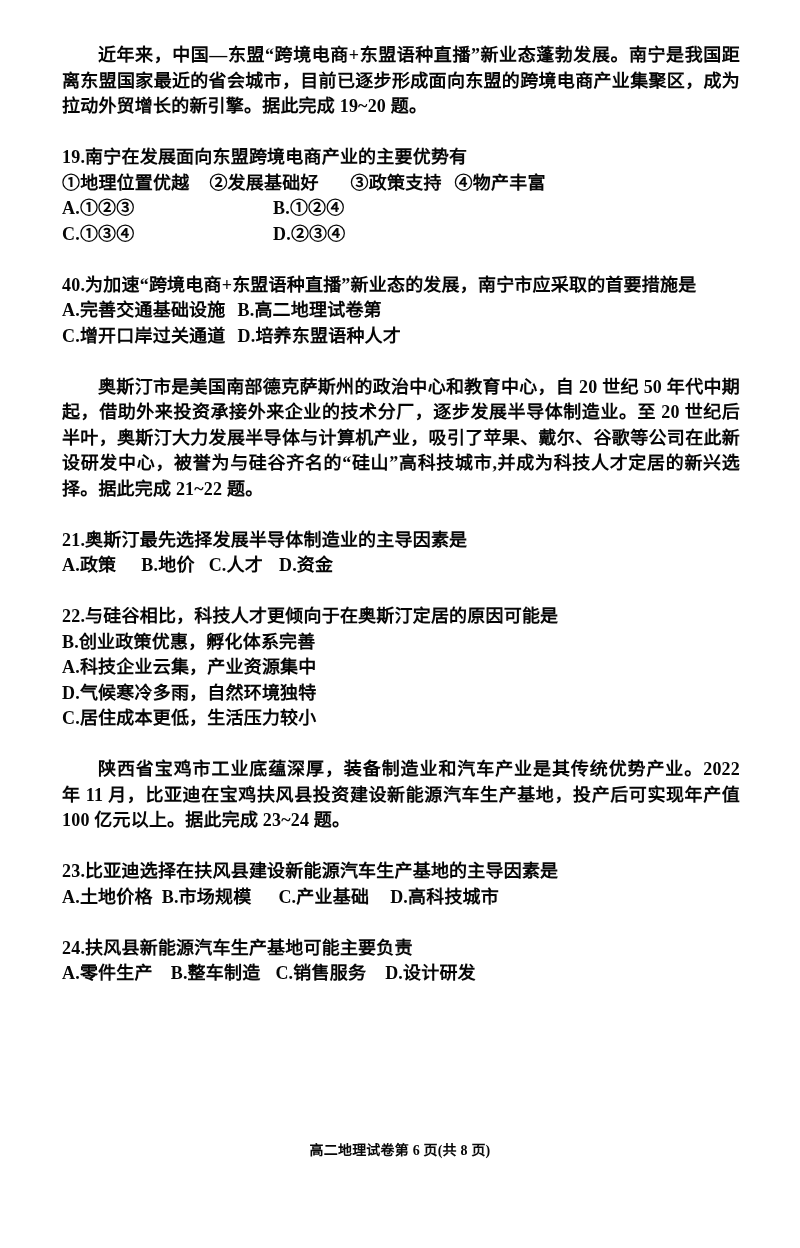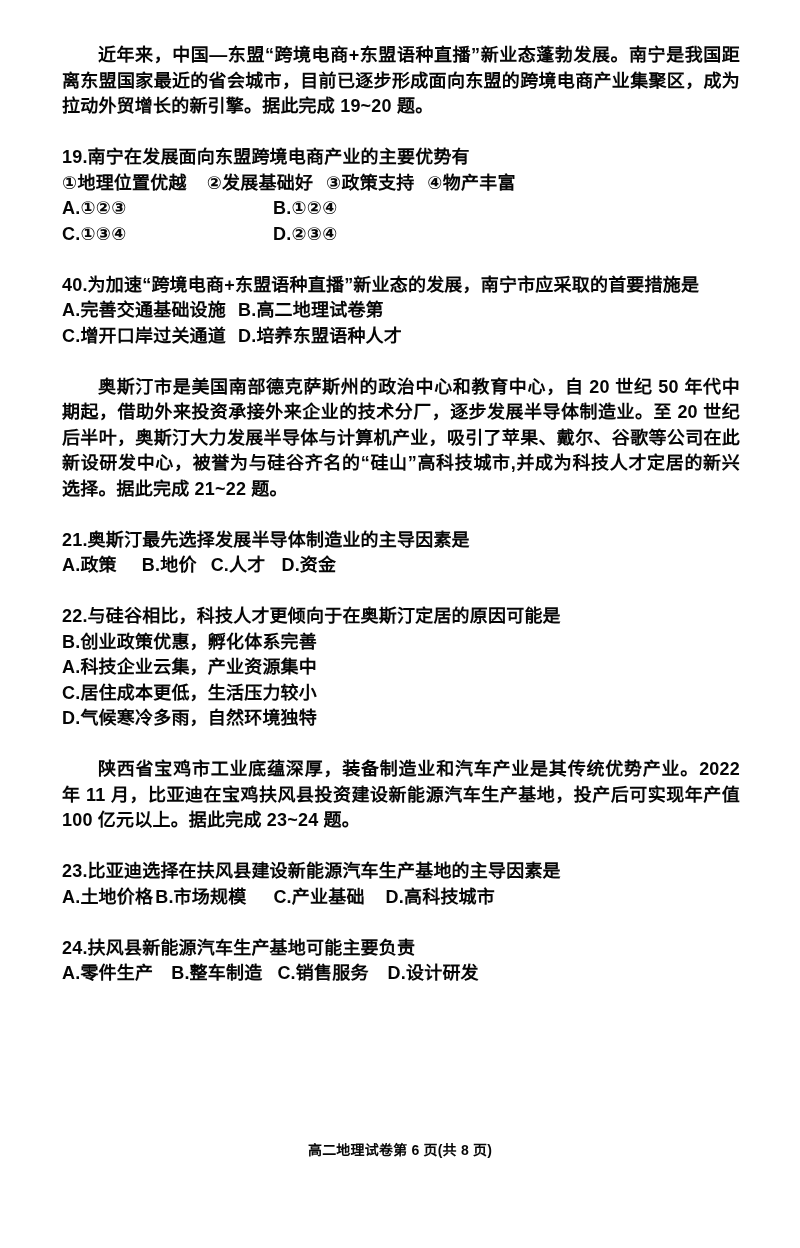--- a/index.html
+++ b/index.html
@@ -17,20 +17,21 @@
   }
   .page {
     position: relative;
     box-sizing: border-box;
     width: 800px;
     height: 1248px;
     padding: 43px 60px 0 62px;
     font-size: 18px;
     line-height: 25.5px;
     letter-spacing: 0.2px;
+    font-family: Liberation Serif, serif;
   }
   .passage {
     margin: 0 0 25.5px 0;
     text-align: justify;
     text-justify: inter-character;
     text-indent: 2em;
   }
   .qblock {
     margin: 0 0 25.5px 0;
   }
@@ -54,21 +55,21 @@
 </head>
 <body>
 
 <div class="page">
 
   <p class="passage">近年来，中国—东盟“跨境电商+东盟语种直播”新业态蓬勃发展。南宁是我国距离东盟国家最近的省会城市，目前已逐步形成面向东盟的跨境电商产业集聚区，成为拉动外贸增长的新引擎。据此完成 19~20 题。</p>
 
   <div class="qblock">
     <div class="line">19.南宁在发展面向东盟跨境电商产业的主要优势有</div>
     <div class="line">
-      <span style="margin-right:20px">①地理位置优越</span><span style="margin-right:13px">②发展基础好</span><span style="margin-right:13px">③政策支持</span><span>④物产丰富</span>
+      <span style="margin-right:20px">①地理位置优越</span><span style="margin-right:32px">②发展基础好</span><span style="margin-right:13px">③政策支持</span><span>④物产丰富</span>
     </div>
     <div class="line">
       <span class="opt-col">A.①②③</span><span>B.①②④</span>
     </div>
     <div class="line">
       <span class="opt-col">C.①③④</span><span>D.②③④</span>
     </div>
   </div>
 
   <div class="qblock">
@@ -87,30 +88,30 @@
     <div class="line">21.奥斯汀最先选择发展半导体制造业的主导因素是</div>
     <div class="line">
       <span style="margin-right:25px">A.政策</span><span style="margin-right:14px">B.地价</span><span style="margin-right:16px">C.人才</span><span>D.资金</span>
     </div>
   </div>
 
   <div class="qblock">
     <div class="line">22.与硅谷相比，科技人才更倾向于在奥斯汀定居的原因可能是</div>
     <div class="line">B.创业政策优惠，孵化体系完善</div>
     <div class="line">A.科技企业云集，产业资源集中</div>
+    <div class="line">D.气候寒冷多雨，自然环境独特</div>
     <div class="line">C.居住成本更低，生活压力较小</div>
-    <div class="line">D.气候寒冷多雨，自然环境独特</div>
   </div>
 
   <p class="passage">陕西省宝鸡市工业底蕴深厚，装备制造业和汽车产业是其传统优势产业。2022 年 11 月，比亚迪在宝鸡扶风县投资建设新能源汽车生产基地，投产后可实现年产值 100 亿元以上。据此完成 23~24 题。</p>
 
   <div class="qblock">
     <div class="line">23.比亚迪选择在扶风县建设新能源汽车生产基地的主导因素是</div>
     <div class="line">
-      <span style="margin-right:2px">A.土地价格</span><span style="margin-right:27px">B.市场规模</span><span style="margin-right:21px">C.产业基础</span><span>D.高科技城市</span>
+      <span style="margin-right:9px">A.土地价格</span><span style="margin-right:27px">B.市场规模</span><span style="margin-right:21px">C.产业基础</span><span>D.高科技城市</span>
     </div>
   </div>
 
   <div class="qblock">
     <div class="line">24.扶风县新能源汽车生产基地可能主要负责</div>
     <div class="line">
       <span style="margin-right:18px">A.零件生产</span><span style="margin-right:15px">B.整车制造</span><span style="margin-right:19px">C.销售服务</span><span>D.设计研发</span>
     </div>
   </div>
 

